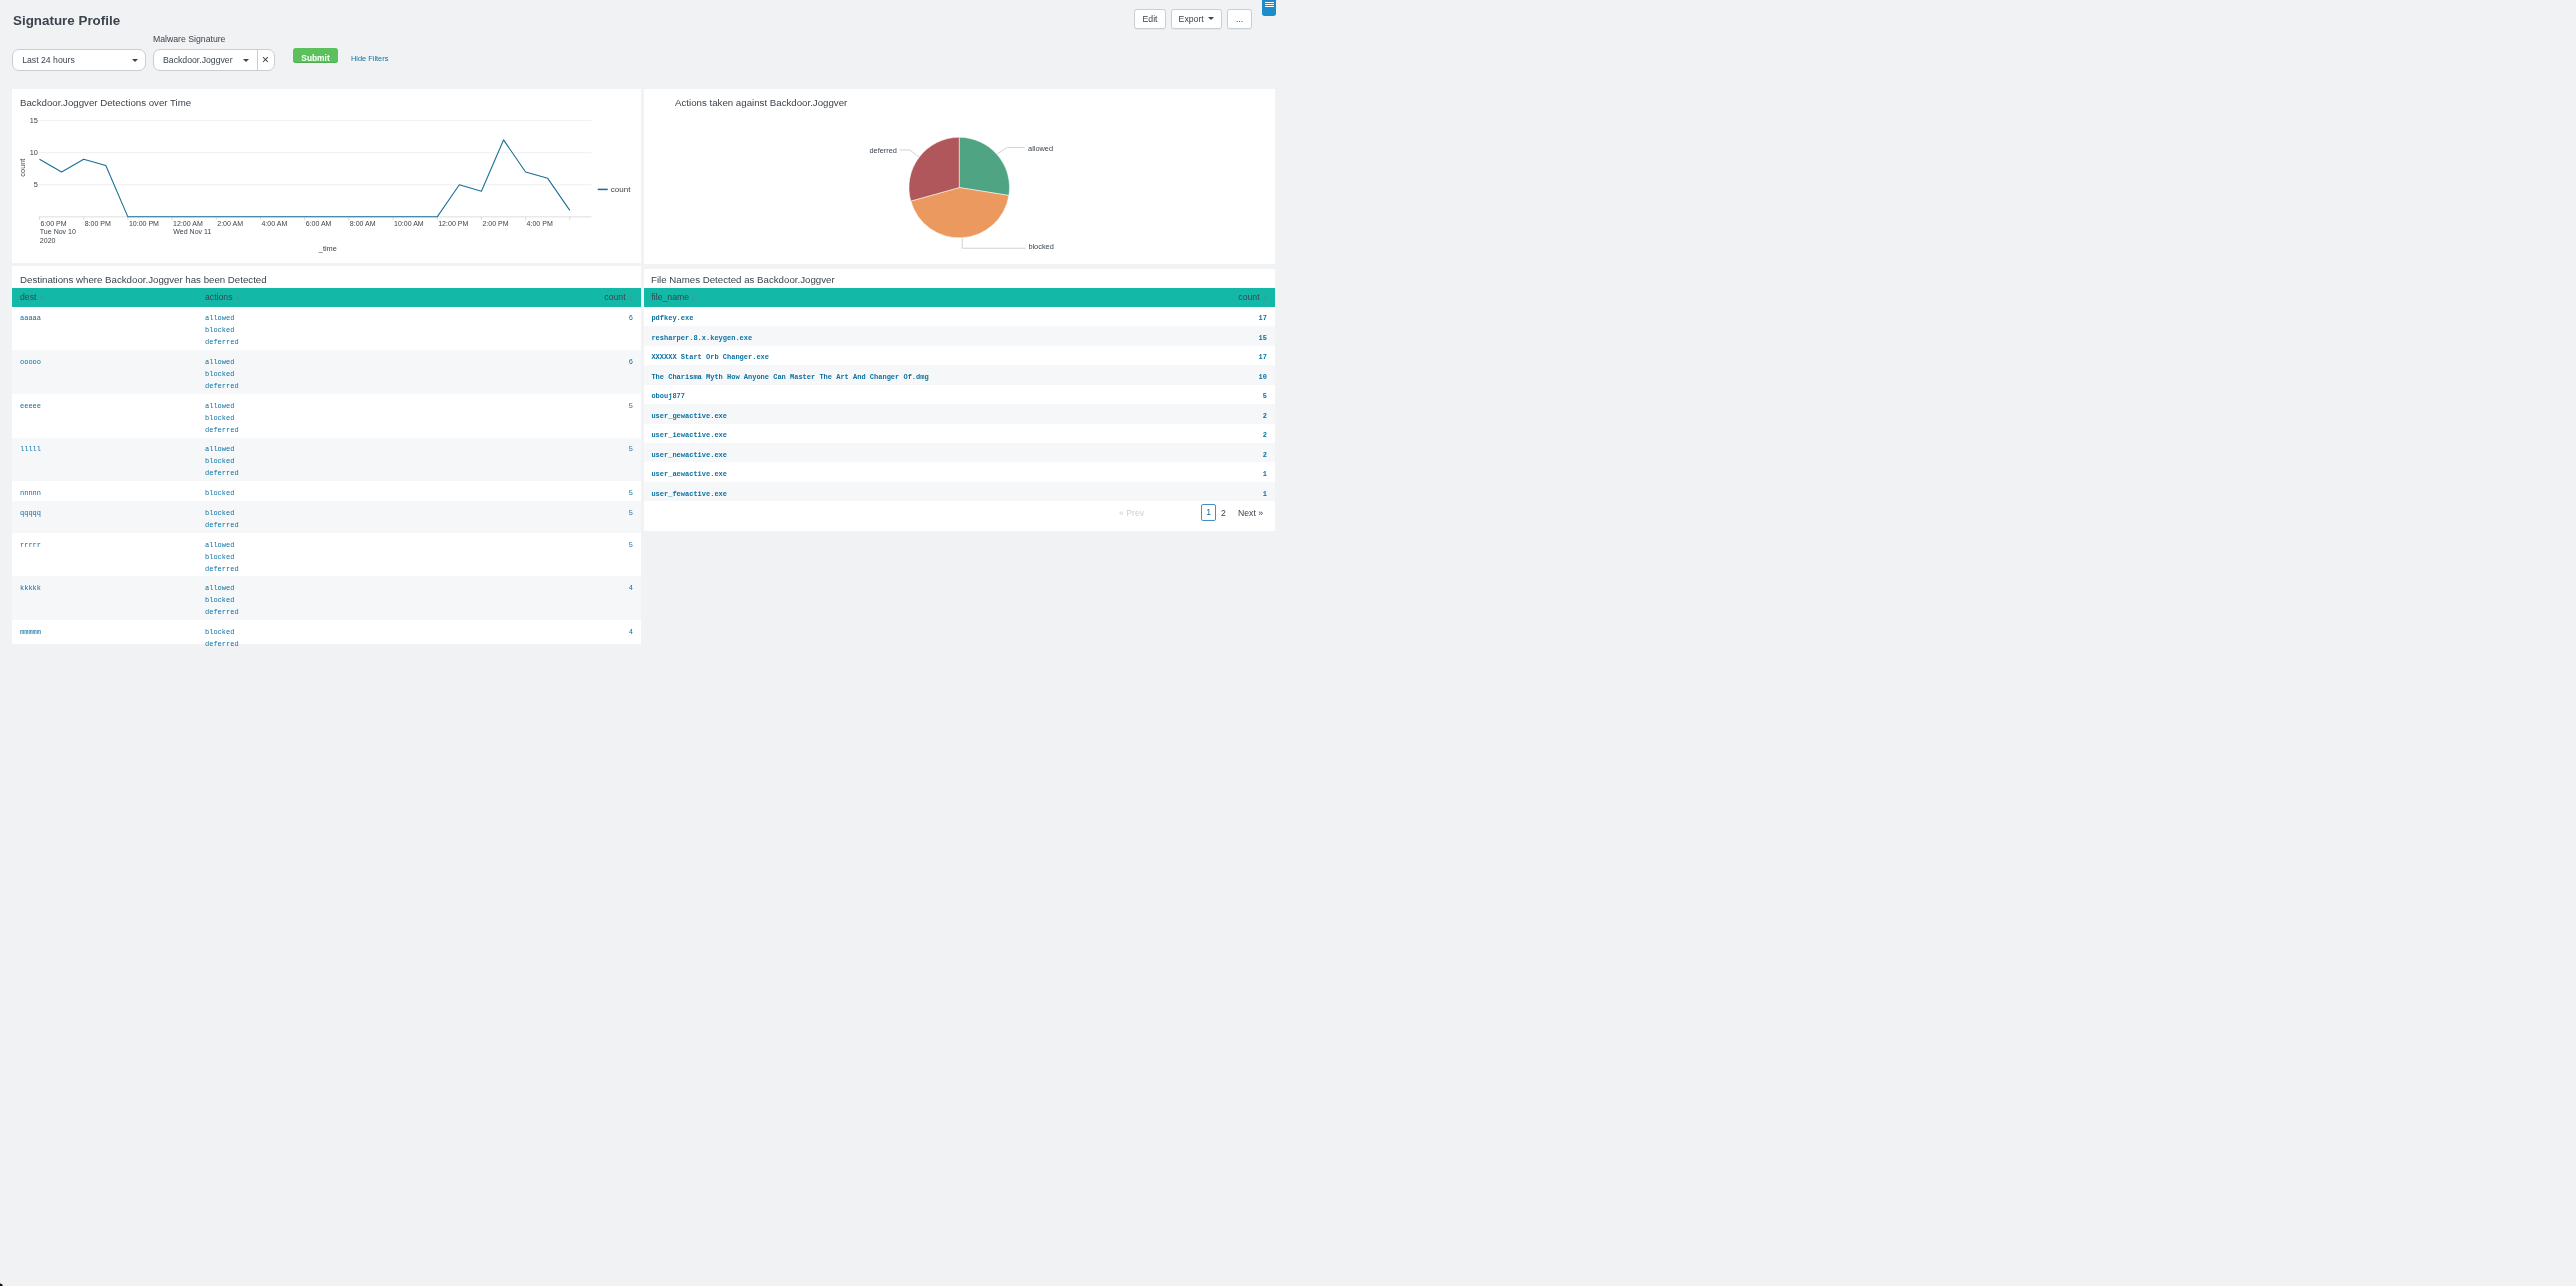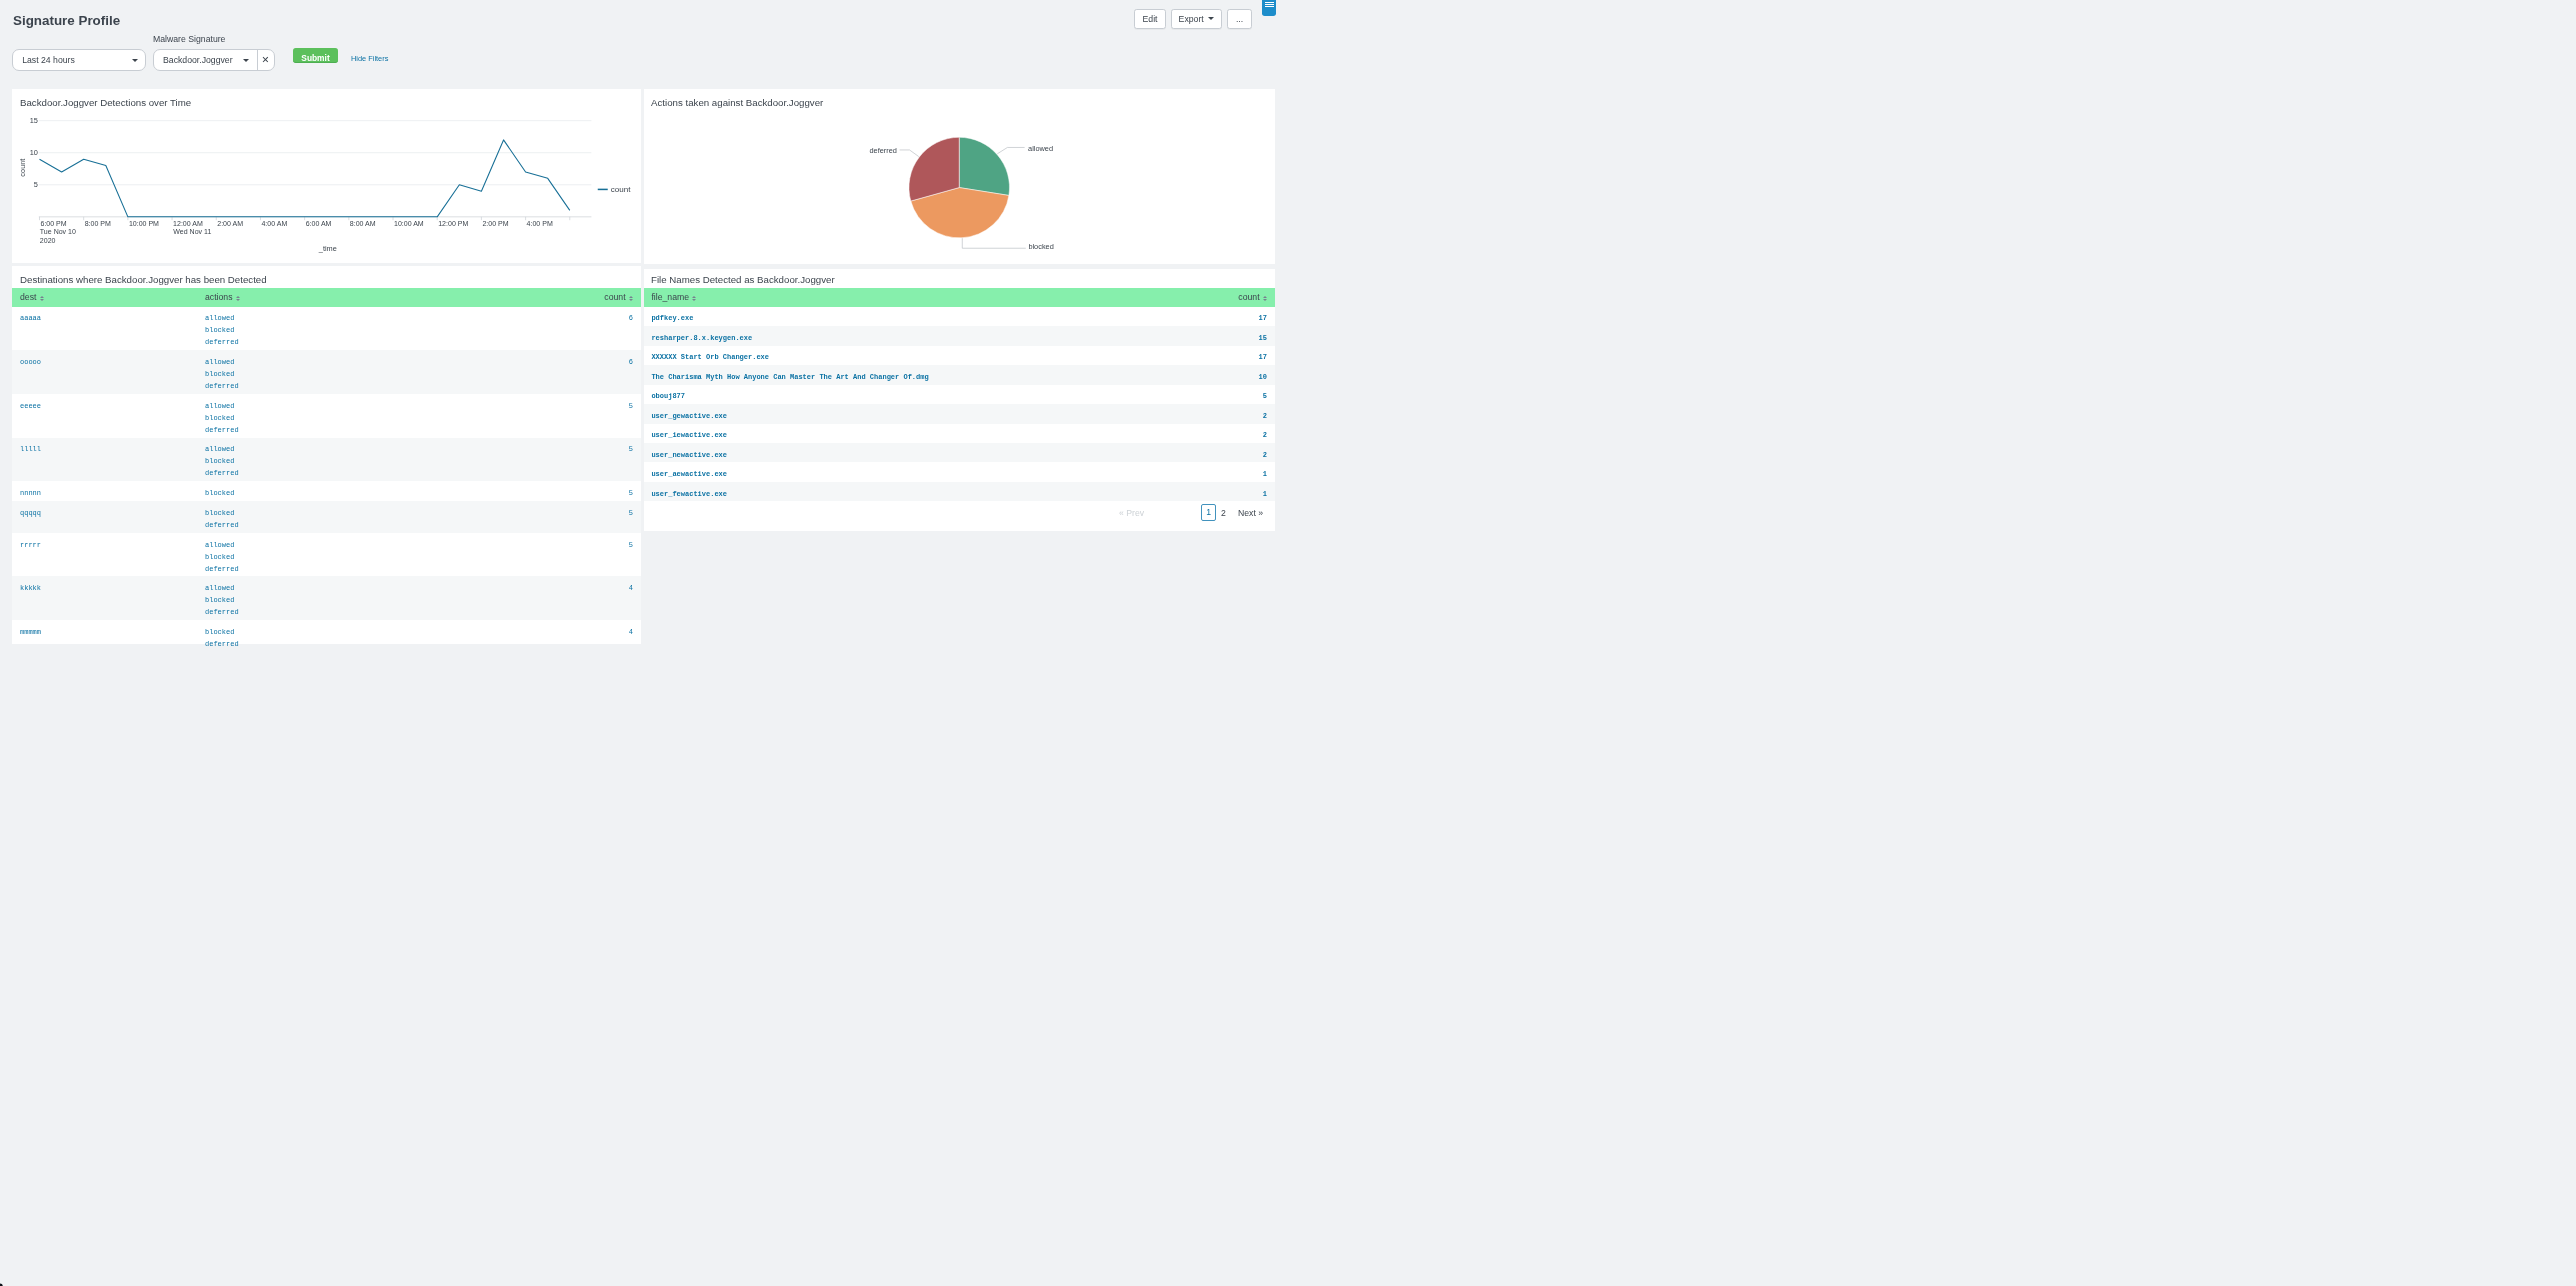--- a/index.html
+++ b/index.html
@@ -8,21 +8,21 @@
 .ptitle { position:absolute; font-size:9.7px; color:#3c444d; }
 .btn { position:absolute; background:#fff; border:0.7px solid #c8cdd3; border-radius:2.7px;
   font-size:8.7px; color:#3c444d; text-align:center; line-height:19px; height:20.5px; top:8.7px;
   box-shadow:0 0.7px 0.7px rgba(0,0,0,0.04); }
 .caret { display:inline-block; width:0; height:0; border-left:3px solid transparent;
   border-right:3px solid transparent; border-top:3.4px solid #3c444d; margin-left:4.7px; vertical-align:1.3px; }
 .dd { position:absolute; top:49px; height:21.7px; background:#fff; border:0.7px solid #c8cdd3;
   border-radius:7px; font-size:8.7px; color:#3c444d; line-height:20px; }
 .tbl { position:absolute; border-collapse:collapse; table-layout:fixed;
   font-size:8.7px; color:#3c444d; }
-.tbl th { background:#86efac; font-weight:400; text-align:left; height:18.6px;
+.tbl th { background:#14b8a6; font-weight:400; text-align:left; height:18.6px;
   padding:0 8px; white-space:nowrap; }
 .tbl td { padding:5.8px 8px 1.9px; vertical-align:top; line-height:12px;
   font-family:"Liberation Mono",monospace; font-size:7px; color:#0a71a3; white-space:nowrap; overflow:hidden; }
 .tbl th.cnt { text-align:right; }
 .tbl td.cnt { text-align:right; }
 .tbl tr.alt td { background:#f5f7f8; }
 .rt th:first-child, .rt td:first-child { padding-left:7.4px; }
 .rt td { padding-bottom:1.7px;font-weight:bold; }
 .sort { display:inline-block; margin-left:3.4px; vertical-align:-0.7px; }
 .sort span { display:block; width:0; height:0; border-left:2.1px solid transparent;
@@ -94,21 +94,21 @@
 <text x="41.5" y="229" font-size="10.5" fill="#3c444d">2020</text>
 <text x="240.6" y="216.5" font-size="10.5" fill="#3c444d">Wed Nov 11</text>
 <polyline points="41.0,104.4 74.0,123.5 106.9,104.4 139.9,113.9 172.8,190.4 205.8,190.4 238.7,190.4 271.7,190.4 304.6,190.4 337.6,190.4 370.5,190.4 403.5,190.4 436.4,190.4 469.4,190.4 502.3,190.4 535.2,190.4 568.2,190.4 601.2,190.4 634.1,190.4 667.1,142.6 700.0,152.2 733.0,75.7 765.9,123.5 798.9,133.0 831.8,180.8" fill="none" stroke="#176f96" stroke-width="1.6" stroke-linejoin="round"></polyline>
 <text x="19" y="117" font-size="11" fill="#3c444d" transform="rotate(-90 19 117)" text-anchor="middle">count</text>
 <text x="471" y="242" font-size="11" fill="#3c444d" text-anchor="middle">_time</text>
 <line x1="873.5" y1="149.5" x2="888.4" y2="149.5" stroke="#176f96" stroke-width="2.3"></line>
 <text x="893" y="153.2" font-size="12" fill="#3c444d">count</text>
 </svg>
 
 <div class="panel" style="left:644px;top:89px;width:631px;height:175px"></div>
-<div class="ptitle" style="left:651px;top:97px">Actions taken against Backdoor.Joggver</div>
+<div class="ptitle" style="left:675px;top:97px">Actions taken against Backdoor.Joggver</div>
 <svg class="abs" style="left:644px;top:89px" width="632" height="175" viewBox="0 0 942 261">
 <path d="M469.85,147.00 L469.85,72.00 A75.0,75.0 0 0 1 543.93,158.73 Z" fill="#4fa484" stroke="#fff" stroke-width="0.75"></path>
 <path d="M469.85,147.00 L543.93,158.73 A75.0,75.0 0 0 1 397.61,167.17 Z" fill="#ec9960" stroke="#fff" stroke-width="0.75"></path>
 <path d="M469.85,147.00 L397.61,167.17 A75.0,75.0 0 0 1 469.85,72.00 Z" fill="#af575a" stroke="#fff" stroke-width="0.75"></path>
 <polyline points="526.6,96.7 541.7,87.2 567.4,87.2" fill="none" stroke="#b8bdc2" stroke-width="1"></polyline>
 <text x="572.5" y="92" font-size="11" fill="#3c444d">allowed</text>
 <polyline points="380.9,90.9 395.7,90.9 409.5,100.8" fill="none" stroke="#b8bdc2" stroke-width="1"></polyline>
 <text x="376.9" y="95.2" font-size="11" fill="#3c444d" text-anchor="end">deferred</text>
 <polyline points="474.4,222.5 474.4,237.5 569.1,237.5" fill="none" stroke="#b8bdc2" stroke-width="1"></polyline>
 <text x="573" y="238.5" font-size="11" fill="#3c444d">blocked</text>

